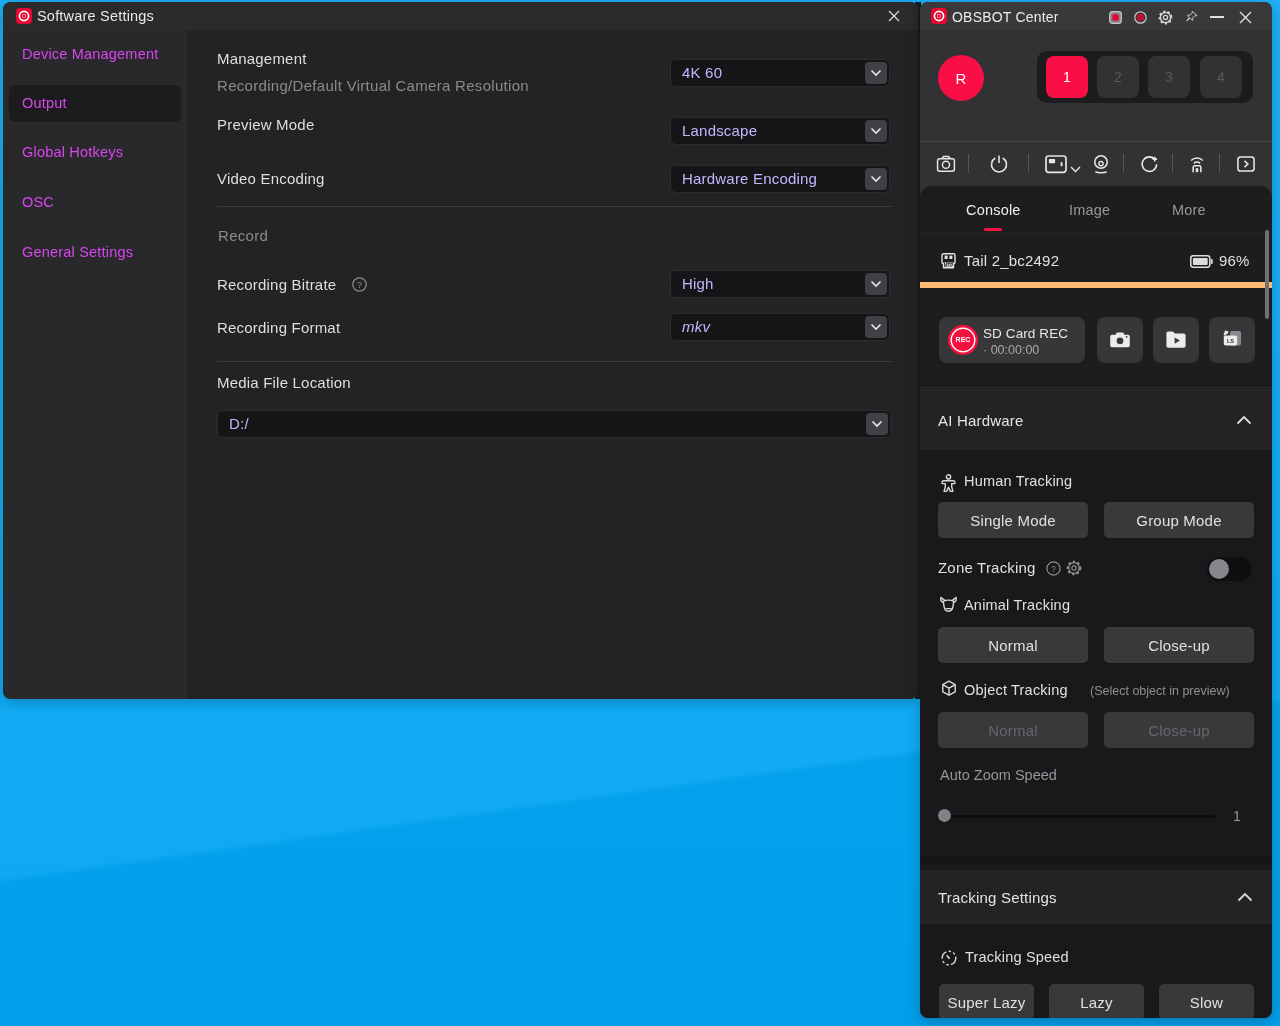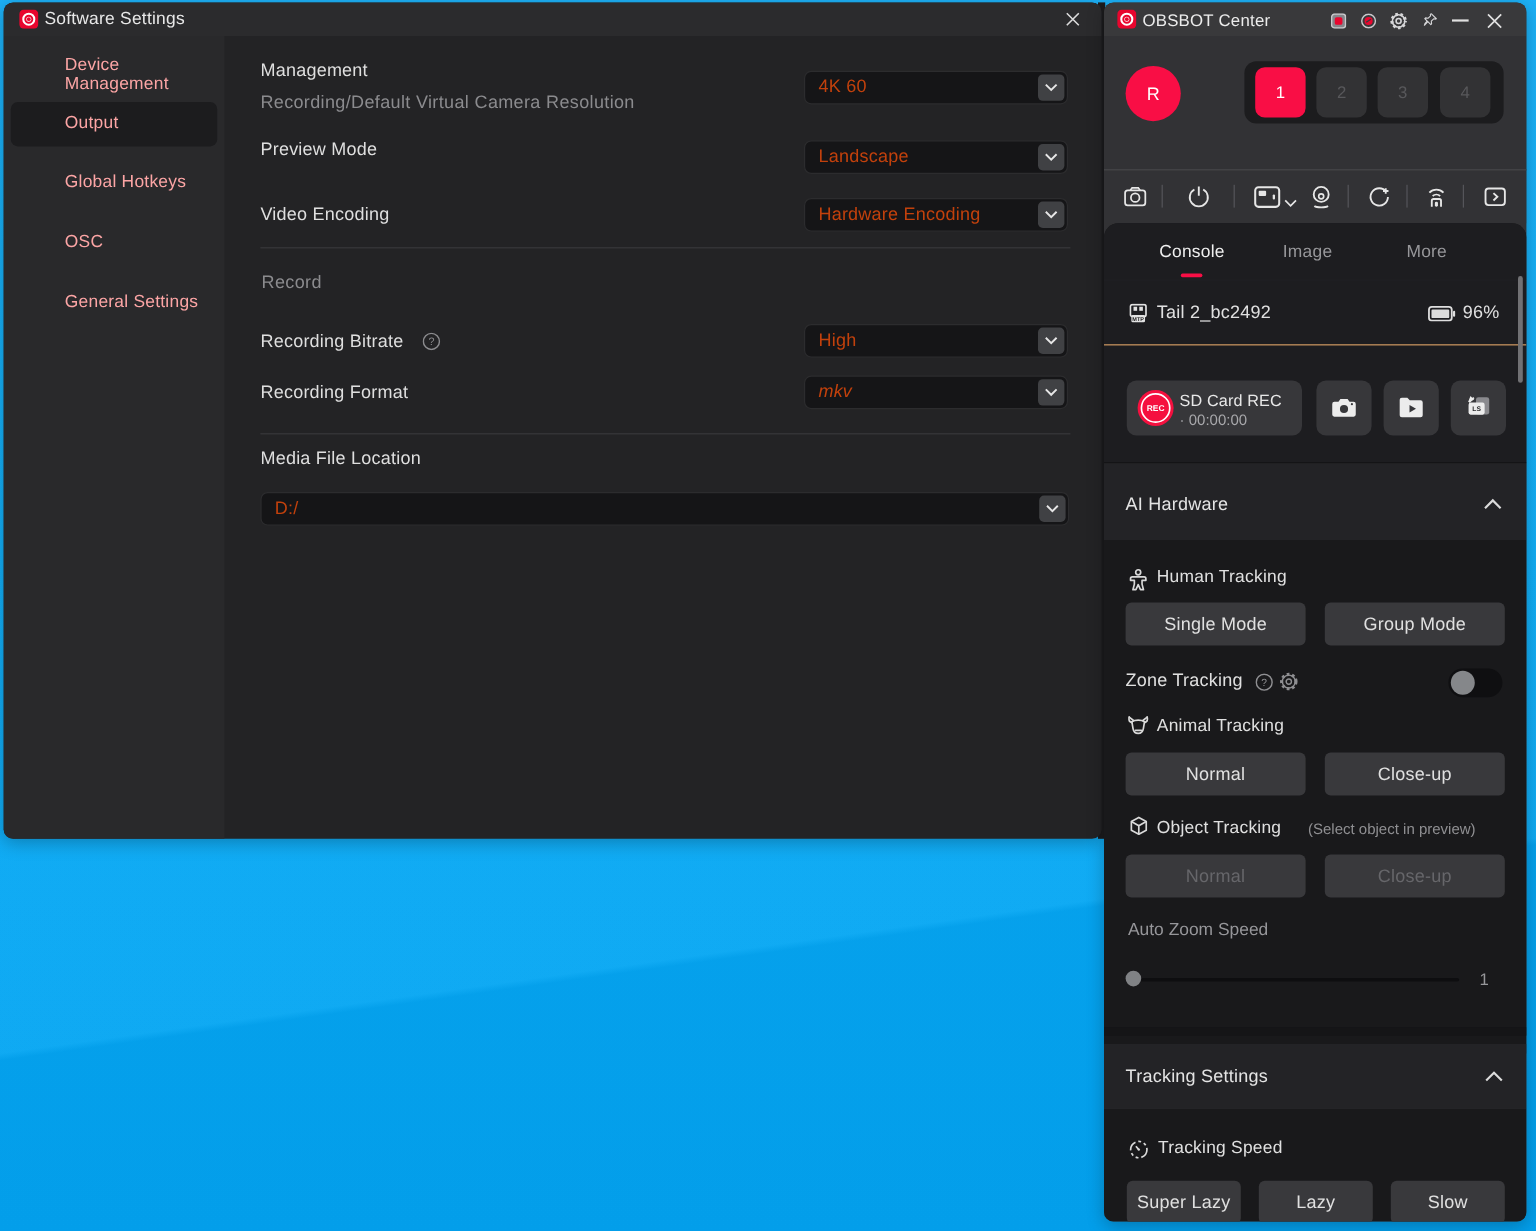--- a/index.html
+++ b/index.html
@@ -20,30 +20,30 @@
 }
 #set-title {
   position:absolute; left:0; top:0; width:100%; height:28px; background:#2b2b2d;
   display:flex; align-items:center;
 }
 #set-title .ttl { color:#e8e8e8; font-size:14.5px; margin-left:5px; letter-spacing:0.2px;}
 #set-close { position:absolute; right:17px; top:7px; }
 #set-side {
   position:absolute; left:0; top:28px; width:184px; height:669px; background:#29292b;
 }
-.snav { position:absolute; left:19px; color:#fca5a5; font-size:14.5px; letter-spacing:0.2px;margin-left:32px;}
+.snav { position:absolute; left:19px; color:#d946ef; font-size:14.5px; letter-spacing:0.2px;}
 #snav-sel { position:absolute; left:6px; top:55px; width:172px; height:37px; background:#1c1c1e; border-radius:6px; }
 #set-body { position:absolute; left:184px; top:28px; width:731px; height:669px; }
 .lbl { position:absolute; color:#dfdfdf; font-size:15px; letter-spacing:0.2px;}
 .sublbl { position:absolute; color:#8b8b8e; font-size:15px; letter-spacing:0.3px;}
 .dd {
   position:absolute; height:28px; background:#151517; border-radius:6px;
   border:1px solid #2c2c2e;
 }
-.dd .txt { position:absolute; left:11px; top:3.5px; color:#c2410c; font-size:15px; letter-spacing:0.2px;}
+.dd .txt { position:absolute; left:11px; top:3.5px; color:#c4b5fd; font-size:15px; letter-spacing:0.2px;}
 .dd .btn {
   position:absolute; right:2px; top:2px; width:22px; height:22px; background:#404144; border-radius:4px;
 }
 .dd .btn svg { position:absolute; left:5px; top:7px; }
 .hdiv { position:absolute; height:1px; background:#39393b; }
 
 
 #cwin {
   position:absolute; left:920px; top:2px; width:352px; height:1016px;
   background:#323235; border-radius:8px; overflow:hidden;
@@ -60,21 +60,21 @@
   color:#58585b; font-size:14px; display:flex; align-items:center; justify-content:center;}
 .preset.on { background:#f90e45; color:#fff; }
 #c-tools { position:absolute; left:0; top:139px; width:100%; height:45px; background:#323235; border-top:1px solid #47474a;}
 .tsep { position:absolute; top:12px; width:1px; height:19px; background:#55555a; }
 .tico { position:absolute; }
 
 #c-panel { position:absolute; left:0; top:184px; width:100%; height:692px; background:#19191b; border-radius:12px 12px 0 0; }
 #tabs { position:absolute; left:0; top:0; width:100%; height:48px; background:#1d1d20; border-radius:12px 12px 0 0; border-bottom:1px solid #27272a;}
 .tab { position:absolute; top:16px; font-size:14.5px; letter-spacing:0.2px;}
 #tab-under { position:absolute; left:64px; top:42px; width:18px; height:3px; background:#f90e45; border-radius:2px;}
-#devrow { position:absolute; left:0; top:48px; width:100%; height:54px; background:#1d1d20; border-bottom:1px solid #fdba74;}
+#devrow { position:absolute; left:0; top:48px; width:100%; height:54px; background:#1d1d20; border-bottom:6px solid #fdba74;}
 #recrow { position:absolute; left:0; top:102px; width:100%; height:98px; background:#1d1d20; border-bottom:1px solid #141416;}
 #recpill { position:absolute; left:19px; top:29px; width:146px; height:46px; background:#37373a; border-radius:8px;}
 .recbtn { position:absolute; top:29px; width:46px; height:46px; background:#37373a; border-radius:8px;}
 #ai-head { position:absolute; left:0; top:200px; width:100%; height:64px; background:#232326; }
 #ai-body { position:absolute; left:0; top:264px; width:100%; height:413px; background:#19191b; border-bottom:7px solid #151517;}
 .modebtn { position:absolute; width:150px; height:36px; background:#39393c; border-radius:5px;
   color:#e0e0e0; font-size:15px; display:flex; align-items:center; justify-content:center; letter-spacing:0.2px;}
 .modebtn.dis { color:#66666a; }
 #ts-head { position:absolute; left:0; top:684px; width:100%; height:54px; background:#232326; }
 #ts-body { position:absolute; left:0; top:738px; width:100%; height:94px; background:#19191b; }

